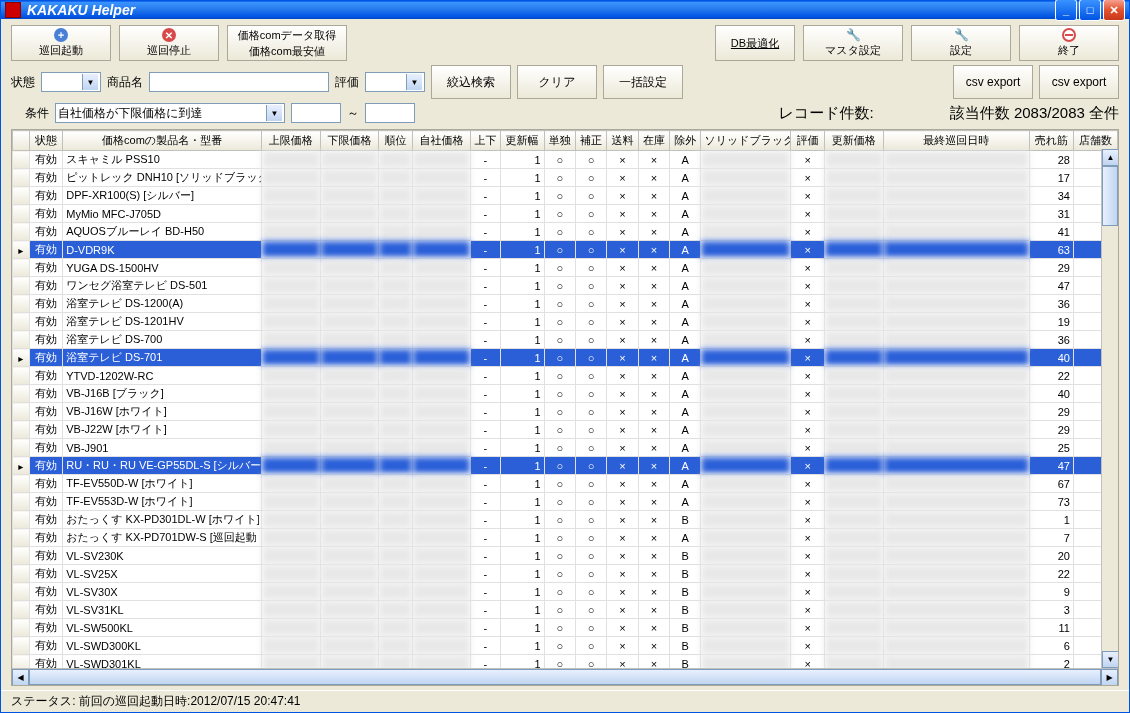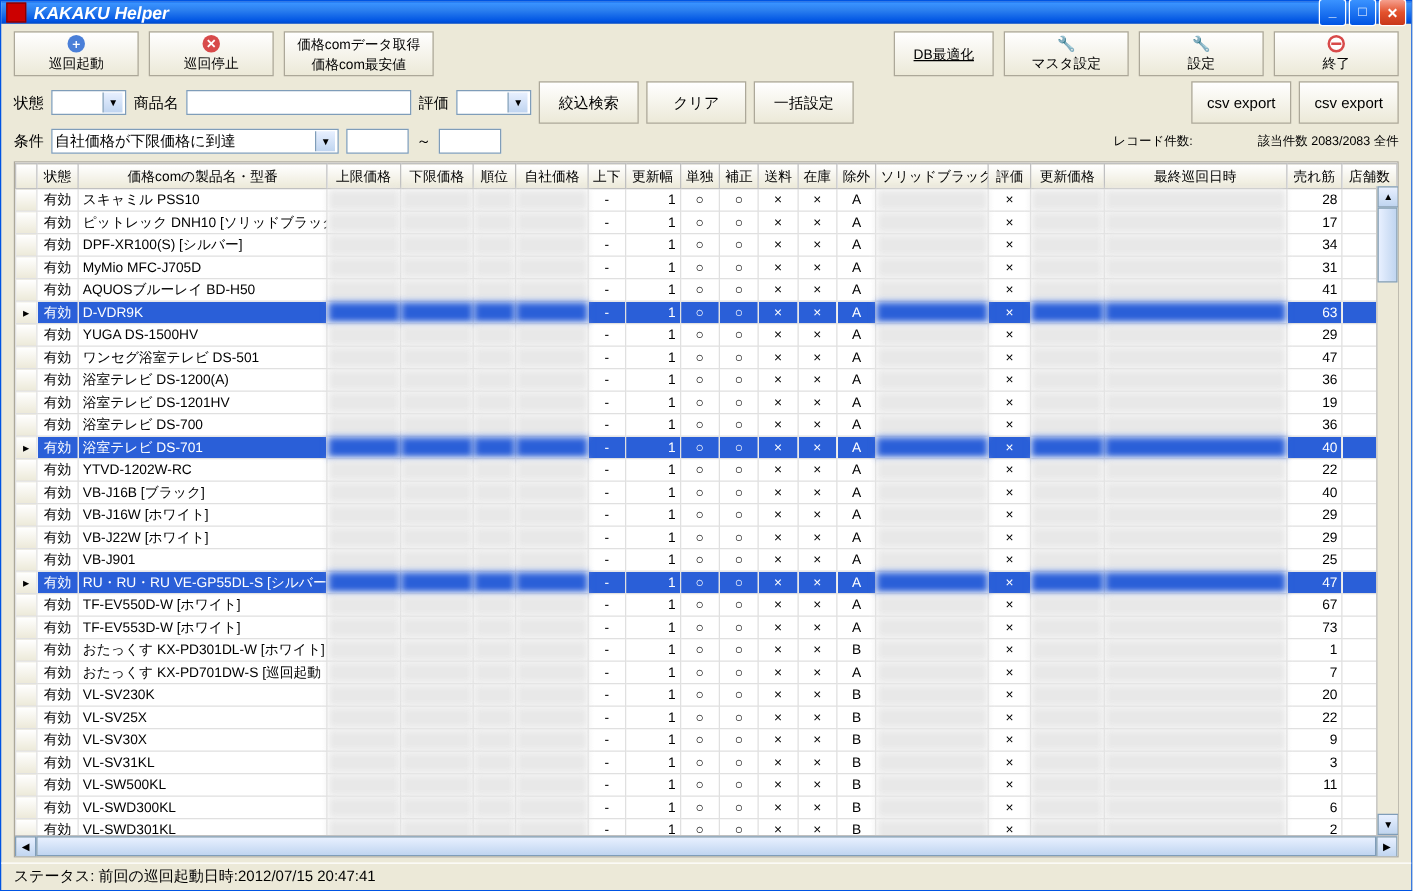--- a/index.html
+++ b/index.html
@@ -19,28 +19,28 @@
 .tool-btn.wide { min-width: 120px; }
 .tool-btn.single-line { flex-direction: row; gap: 4px; text-decoration: underline; }
 .icon-circle { width: 14px; height: 14px; border-radius: 50%; display: inline-flex; align-items: center; justify-content: center; font-size: 10px; font-weight: bold; color: white; }
 .icon-blue { background: #4a7fd8; }
 .icon-red { background: #d84a4a; }
 .icon-danger { width: 14px; height: 14px; border-radius: 50%; background: white; border: 2px solid #d84a4a; display: inline-flex; align-items: center; justify-content: center; }
 .icon-danger::after { content: ''; width: 8px; height: 2px; background: #d84a4a; }
 .icon-wrench { width: 14px; height: 14px; font-size: 12px; color: #888; }
 
 .filterbar { padding: 2px 10px; display: flex; align-items: center; gap: 6px; }
-.filterbar2 { padding: 2px 10px 6px 10px; display: flex; align-items: center; gap: 6px; }
+.filterbar2 { padding: 2px 10px 6px 24px; display: flex; align-items: center; gap: 6px; }
 .label { font-size: 12px; }
 .combo { border: 1px solid #7f9db9; background: white; height: 20px; padding: 1px 2px; font-size: 12px; display: inline-flex; align-items: center; }
 .combo-arrow { width: 16px; height: 16px; background: linear-gradient(to bottom, #e8f0ff, #c0d5f0); border-left: 1px solid #7f9db9; display: inline-flex; align-items: center; justify-content: center; margin-left: auto; font-size: 8px; }
 .text-input { width: 50px; }
 .small-btn { height: 34px; padding: 0 10px; background: linear-gradient(to bottom, #fff, #ece9d8); border: 1px solid #aca899; font-size: 12px; cursor: pointer; min-width: 80px; }
 .spacer { flex: 1; }
-.info-text { font-size: 10px; }
+.info-text { font-size: 15px; margin-left: 24px; }
 
 .grid-container { flex: 1; margin: 0 10px 4px 10px; border: 1px solid #aca899; background: white; overflow: hidden; position: relative; display: flex; flex-direction: column; }
 .grid-scroll { flex: 1; overflow: auto; }
 .grid { border-collapse: collapse; width: 100%; table-layout: fixed; }
 .grid th { background: linear-gradient(to bottom, #fff, #ece9d8); border: 1px solid #c0c0c0; font-weight: normal; font-size: 11px; padding: 2px 3px; height: 18px; white-space: nowrap; overflow: hidden; text-align: center; }
 .grid td { border: 1px solid #e0e0e0; font-size: 11px; padding: 1px 3px; height: 17px; white-space: nowrap; overflow: hidden; }
 .grid td.center { text-align: center; }
 .grid td.right { text-align: right; }
 .grid tr.selected td { background: #2a5fd8; color: white; }
 .row-head { background: linear-gradient(to bottom, #fff, #ece9d8); width: 16px; text-align: center; }

